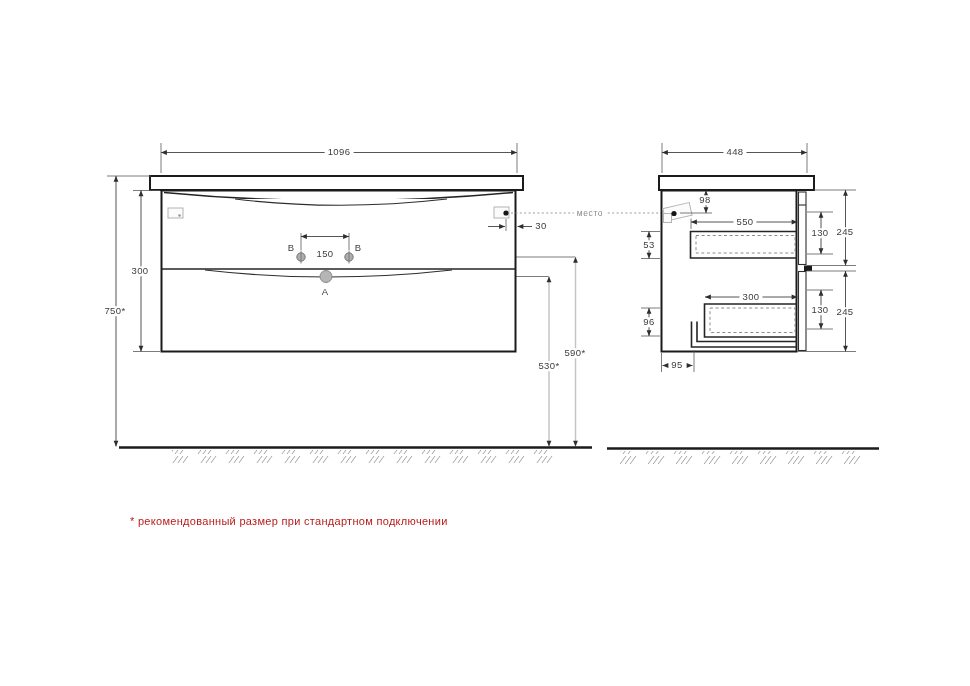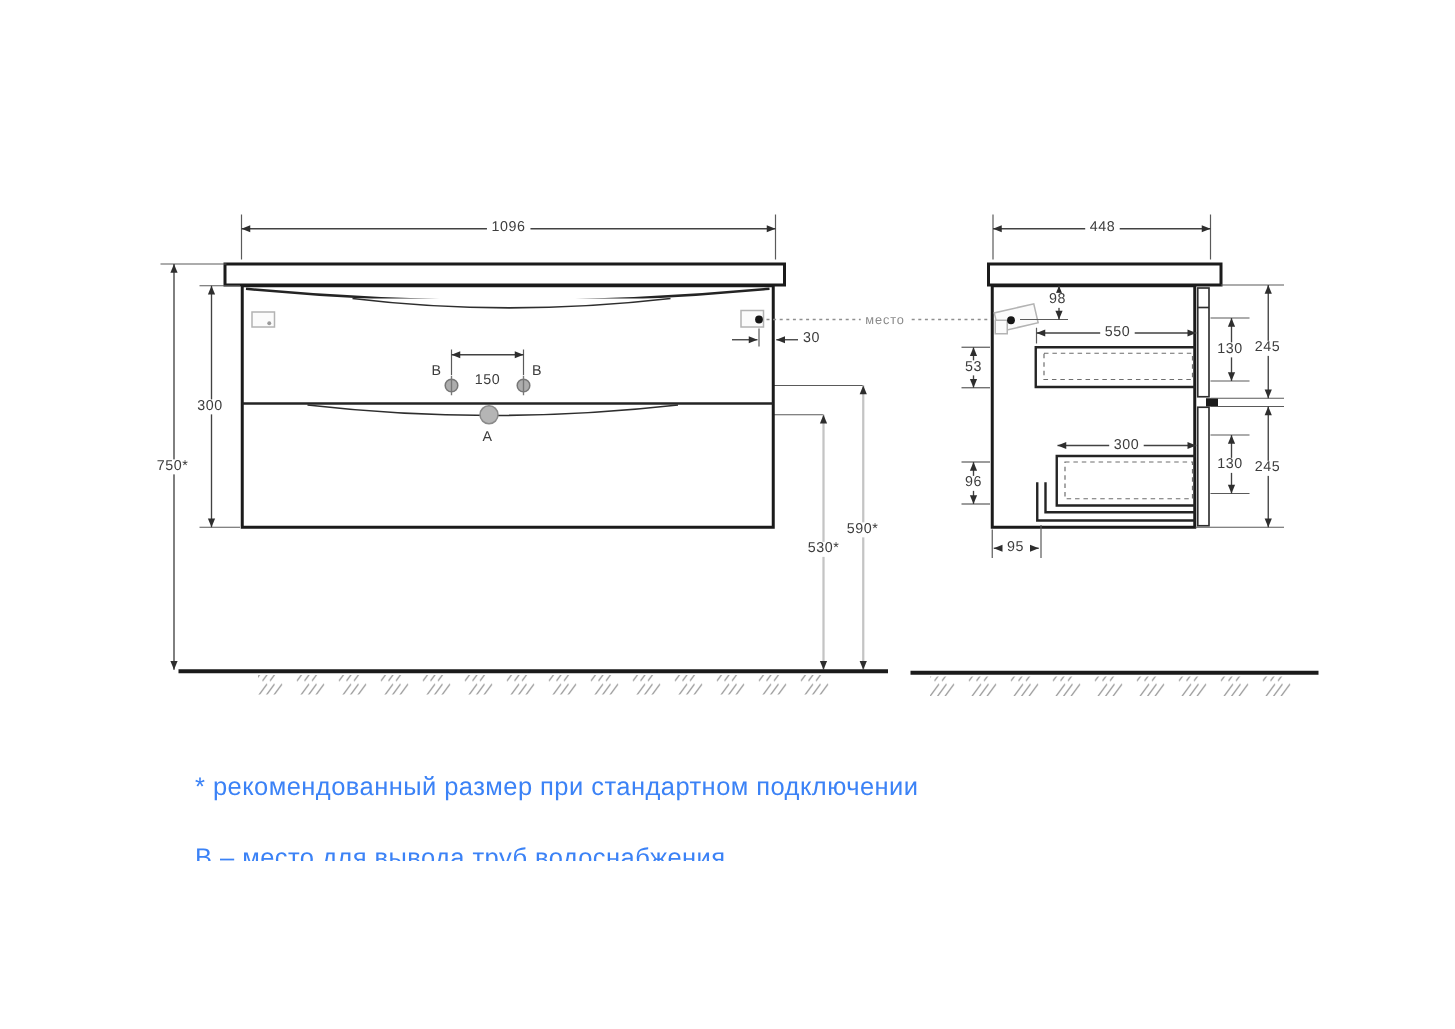--- a/index.html
+++ b/index.html
@@ -20,22 +20,22 @@
     background:#ffffff;
     padding:0 3px;
     white-space:nowrap;
     line-height:1;
   }
   .dim.nobg{background:transparent;padding:0;}
   .dim.small-gray{font-size:8.5px;color:#8a8a8a;letter-spacing:.6px;}
   .legend-line{
     position:absolute;
     left:130px;
-    font-size:17px;
-    color:#3b82f6;
+    font-size:11px;
+    color:#b91c1c;
     letter-spacing:.3px;
     white-space:nowrap;
     line-height:1;
   }
   .ln-fill{stroke:#1b1b1b;stroke-width:2;fill:#ffffff;}
   .ln-med{stroke:#242424;stroke-width:1.6;fill:none;}
   .ln-thin{stroke:#2e2e2e;stroke-width:1.1;fill:#ffffff;}
   .ext{stroke:#5a5a5a;stroke-width:0.8;fill:none;}
   .dimln{stroke:#424242;stroke-width:0.9;fill:none;}
   .dimln-light{stroke:#c4c4c4;stroke-width:1.5;fill:none;}
@@ -248,15 +248,14 @@
 <span class="dim" style="left:649px;top:245px">53</span>
 <span class="dim" style="left:820px;top:233px">130</span>
 <span class="dim" style="left:845px;top:232px">245</span>
 <span class="dim" style="left:751px;top:297px">300</span>
 <span class="dim" style="left:649px;top:322px">96</span>
 <span class="dim" style="left:820px;top:310px">130</span>
 <span class="dim" style="left:845px;top:312px">245</span>
 <span class="dim nobg" style="left:677px;top:365px">95</span>
 
 <div class="legend-line" style="top:516px">* рекомендованный размер при стандартном подключении</div>
-<div class="legend-line" style="top:563px">В – место для вывода труб водоснабжения</div>
 
 </div>
 
 </body></html>

